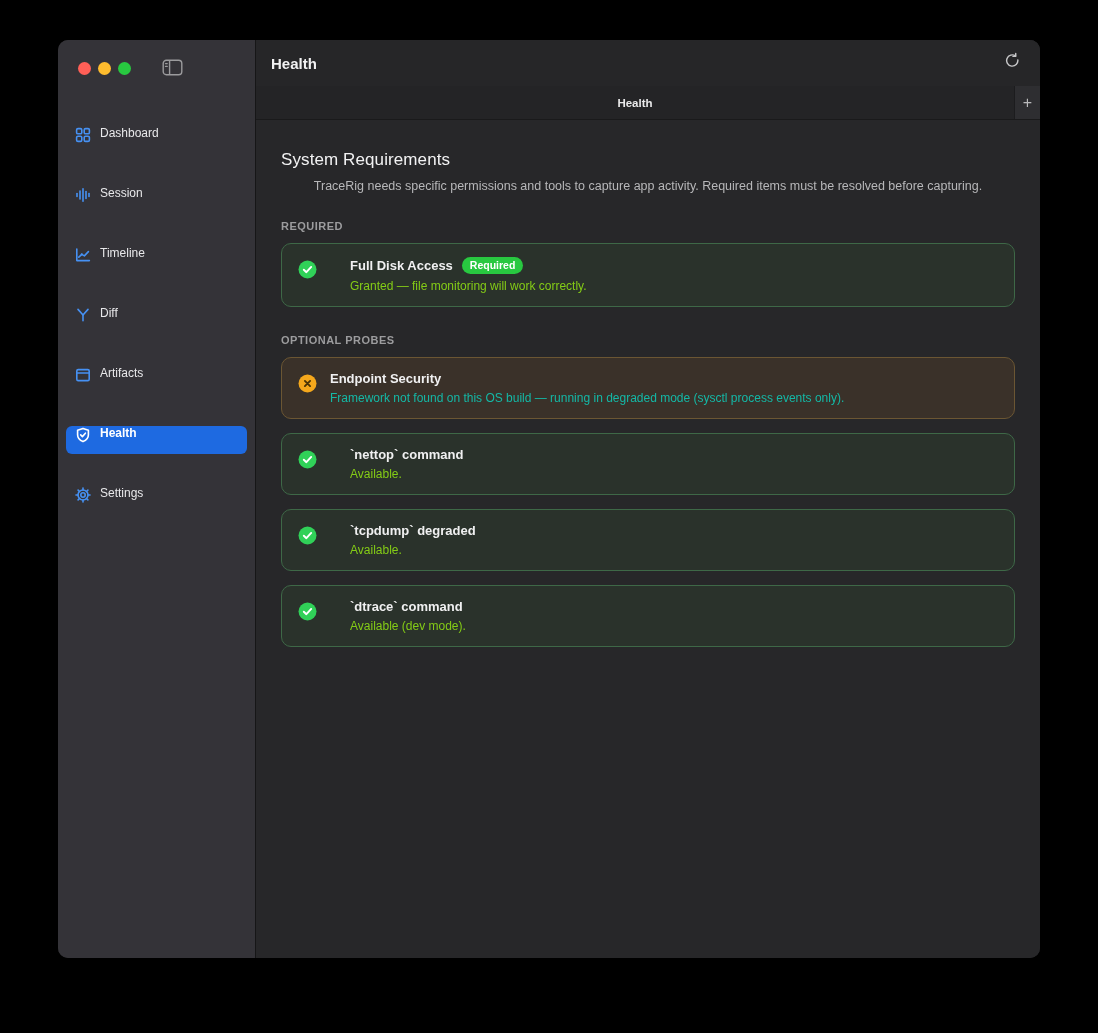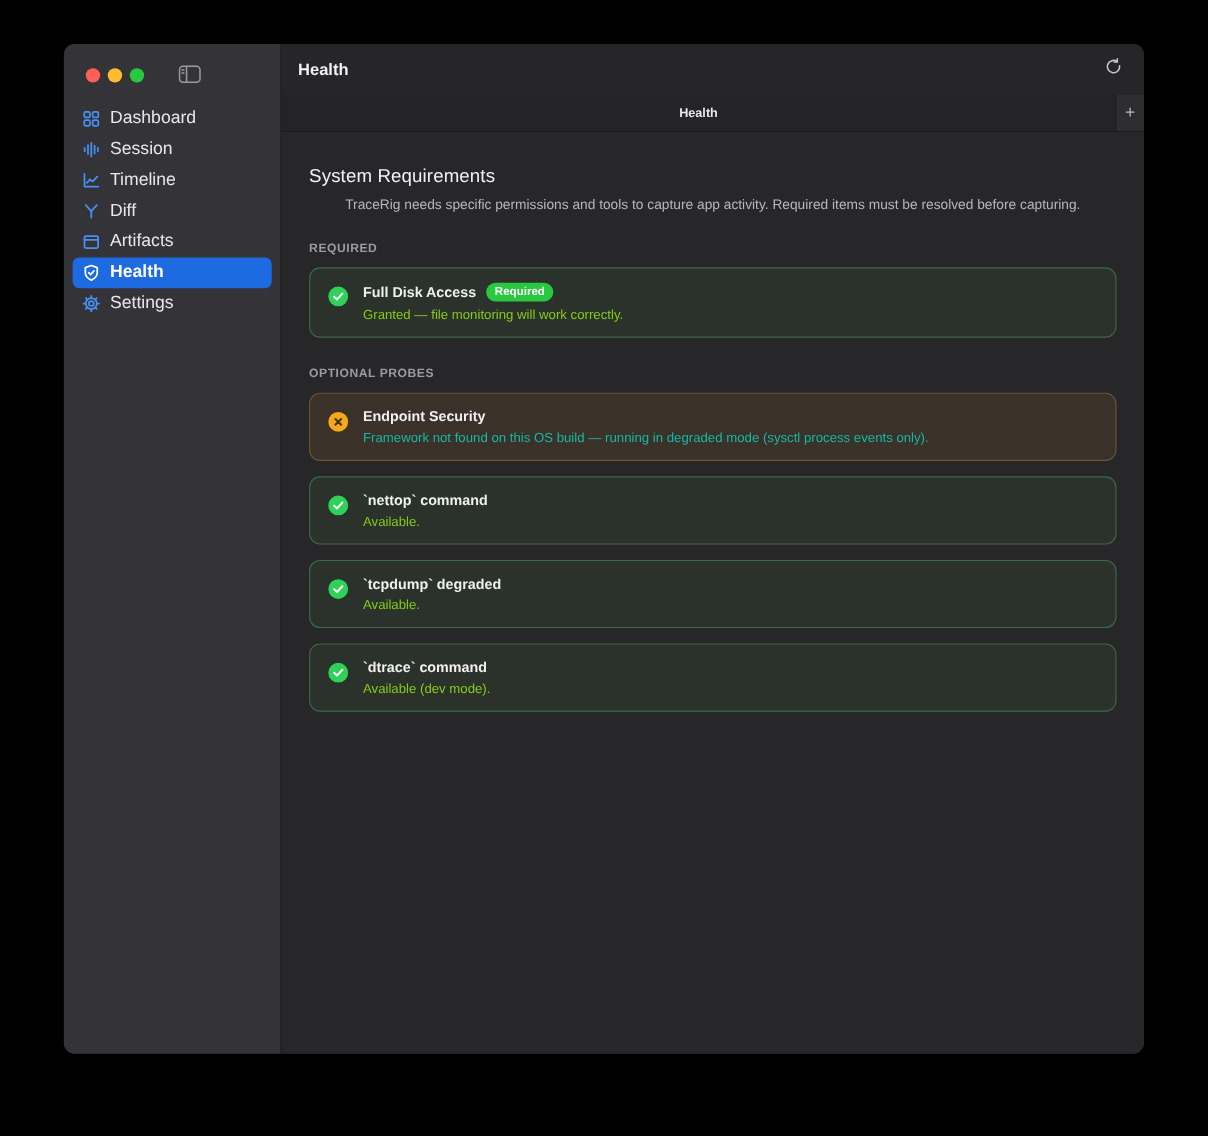--- a/index.html
+++ b/index.html
@@ -14,22 +14,22 @@
 
   
   .sidebar { width: 198px; flex: 0 0 198px; background: #343338; border-right: 1px solid #161617; display: flex; flex-direction: column; }
   .traffic-row { display: flex; align-items: center; padding: 17px 0 0 20px; height: 40px; }
   .traffic-dot { width: 13px; height: 13px; border-radius: 50%; margin-right: 7px; display: inline-block; cursor: default; }
   .dot-red { background: #ff5f57; }
   .dot-yellow { background: #febc2e; }
   .dot-green { background: #28c840; }
   .sidebar-toggle { background: none; border: none; margin-left: 22px; padding: 2px; cursor: pointer; display: flex; align-items: center; }
   .nav { margin-top: 14px; padding: 0 8px; }
-  .nav-item { display: flex; align-items: center; height: 28px; padding: 0 8px; border-radius: 6px;
-    color: #e8e8ea; font-size: 16px; font-weight: 400; cursor: pointer; margin-bottom: 0; }
+  .nav-item { display: flex; align-items: flex-start; height: 28px; padding: 0 8px; border-radius: 6px;
+    color: #e8e8ea; font-size: 12px; font-weight: 400; cursor: pointer; margin-bottom: 0; margin-top: 32px; }
   .nav-item.selected { background: var(--accent-blue); color: #ffffff; font-weight: 600; }
   .nav-icon { width: 17px; height: 17px; margin-right: 9px; display: inline-flex; align-items: center; justify-content: center; color: var(--icon-blue); }
   .nav-item.selected .nav-icon { color: #ffffff; }
   .nav-icon svg { width: 16px; height: 16px; display: block; }
 
   
   .main { flex: 1; display: flex; flex-direction: column; background: #272729; }
   .titlebar { height: 46px; flex: 0 0 46px; background: #262628; display: flex; align-items: center; padding: 0 16px 0 15px; }
   .titlebar-title { color: #f1f1f2; font-size: 15px; font-weight: 700; }
   .icon-btn { margin-left: auto; background: none; border: none; cursor: pointer; color: #c7c7c9; display: flex; align-items: center; padding: 2px; }
@@ -41,21 +41,21 @@
   .add-tab { width: 26px; flex: 0 0 26px; background: #2e2e31; border: none; border-left: 1px solid #1c1c1e;
     color: #b9b9bb; font-size: 16px; font-weight: 400; cursor: pointer; display: flex; align-items: center; justify-content: center; }
 
   .content { flex: 1; padding: 30px 25px 0 25px; overflow: hidden; }
   .page-title { color: #f2f2f3; font-size: 17px; font-weight: 400; letter-spacing: 0.1px; }
   .page-subtitle { color: #b7b7b9; font-size: 12.5px; margin-top: 9px; text-align: center; }
 
   .section-label { color: #9c9c9e; font-size: 11px; font-weight: 700; letter-spacing: 0.5px; margin-top: 27px; }
   .cards { margin-top: 11px; }
   .card { display: flex; align-items: flex-start; border-radius: 10px; padding: 13px 16px; min-height: 62px; margin-bottom: 14px; }
-  .card.ok { background: var(--card-ok-bg); border: 1px solid var(--card-ok-border); }
+  .card.ok { background: var(--card-ok-bg); border: 1px solid var(--card-ok-border); gap: 20px; }
   .card.error { background: var(--card-error-bg); border: 1px solid var(--card-error-border); }
   .status-icon { width: 19px; height: 19px; flex: 0 0 19px; margin-top: 3px; }
   .status-icon svg { width: 19px; height: 19px; display: block; }
   .card-text { margin-left: 13px; }
   .card-title-row { display: flex; align-items: center; }
   .card-title { color: #f0f0f1; font-size: 13px; font-weight: 700; }
   .card-badge { background: var(--badge-green); color: #ffffff; font-size: 10.5px; font-weight: 700;
     padding: 3px 8px 3.5px; border-radius: 9px; margin-left: 9px; line-height: 1; }
   .card-desc { margin-top: 5px; font-size: 12px; }
   .card.ok .card-desc { color: #84cc16; }

